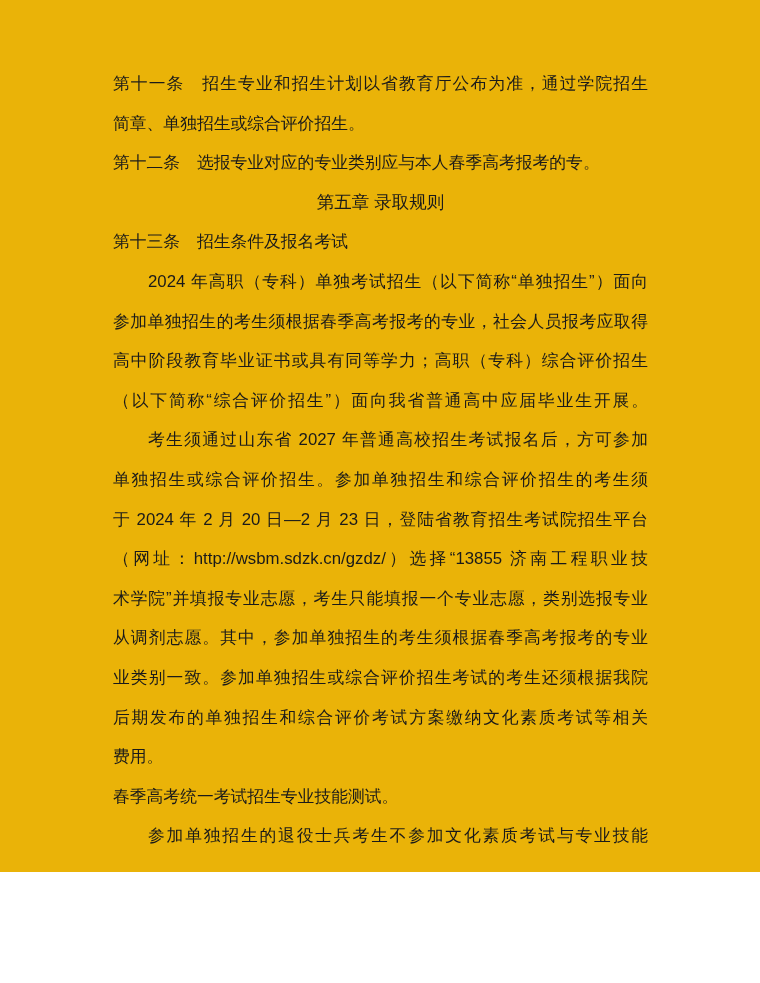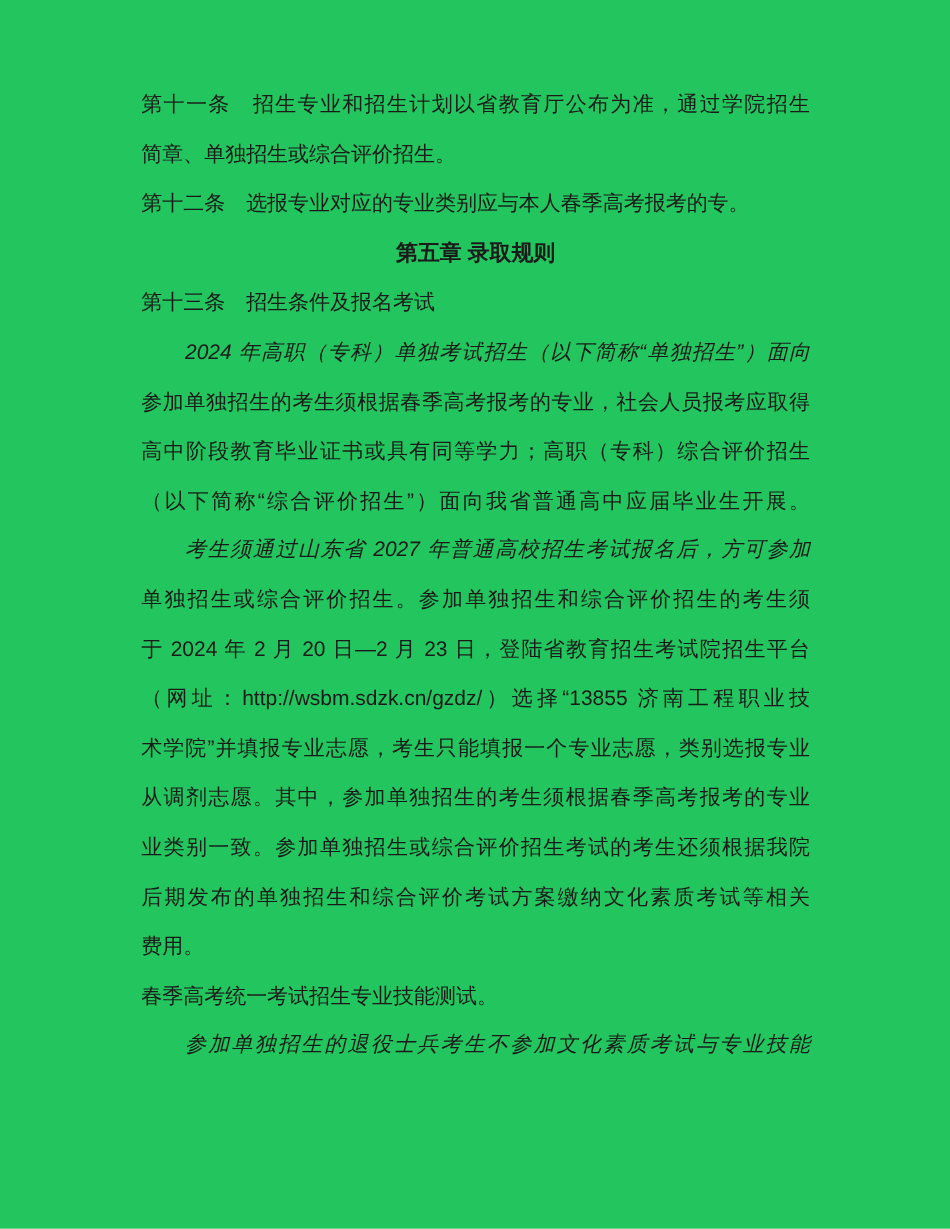--- a/index.html
+++ b/index.html
@@ -6,45 +6,45 @@
   html, body { margin: 0; padding: 0; }
   body {
     width: 760px;
     height: 983px;
     background: #ffffff;
     font-family: "Liberation Sans", sans-serif;
   }
   .page {
     position: relative;
     width: 760px;
-    height: 983px;
-    background: #22c55e;
+    height: 872px;
+    background: #eab308;
     overflow: hidden;
   }
   .content {
     padding: 64px 112px 0 113px;
   }
   .line {
     font-size: 16.8px;
     line-height: 39.6px;
     color: #1a1a1a;
     text-align: left;
     white-space: normal;
   }
   .j {
     text-align: justify;
     text-align-last: justify;
   }
   .heading {
-    font-weight: 700;
+    font-weight: 400;
     font-size: 17.5px;
     text-align: center;
     text-align-last: center;
   }
-  .ind1 { padding-left: 35px; font-style: italic; }
+  .ind1 { padding-left: 35px; }
   .ind2 { padding-left: 44px; }
   .sp   { margin-top: 4px; }
 </style>
 </head>
 <body>
 
 <div class="page">
   <div class="content">
     <div class="line j">第十一条　招生专业和招生计划以省教育厅公布为准，通过学院招生</div>
     <div class="line">简章、单独招生或综合评价招生。</div>

